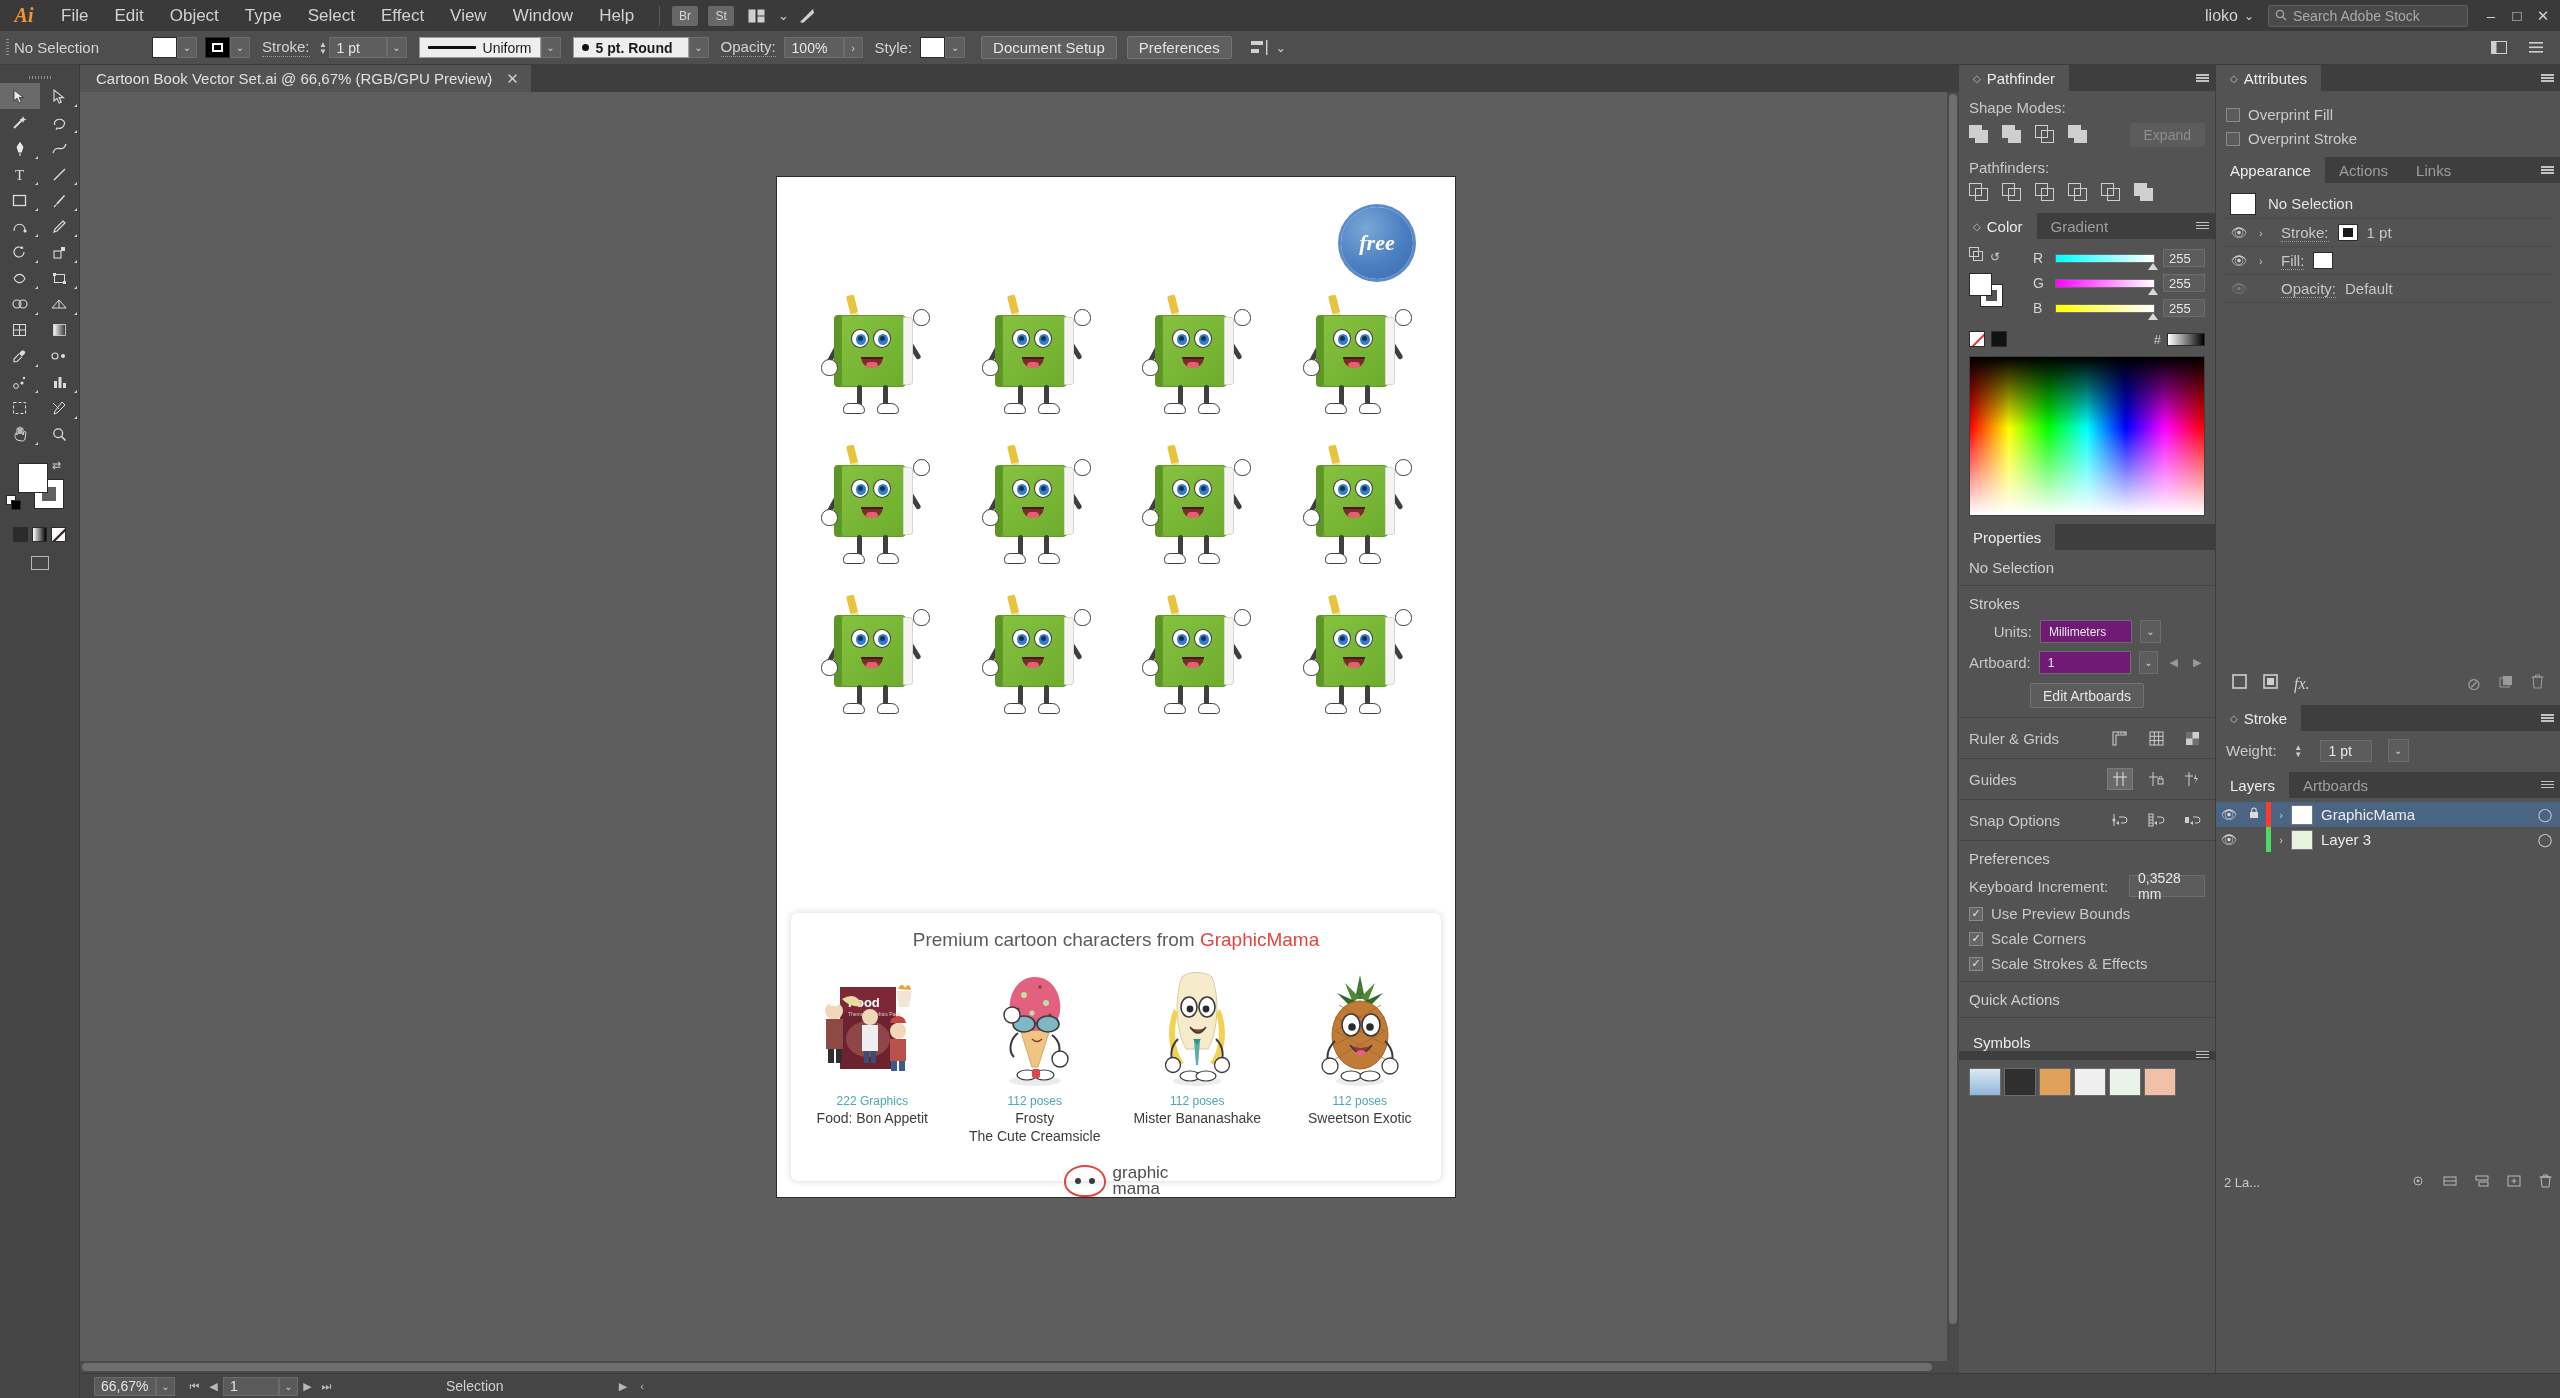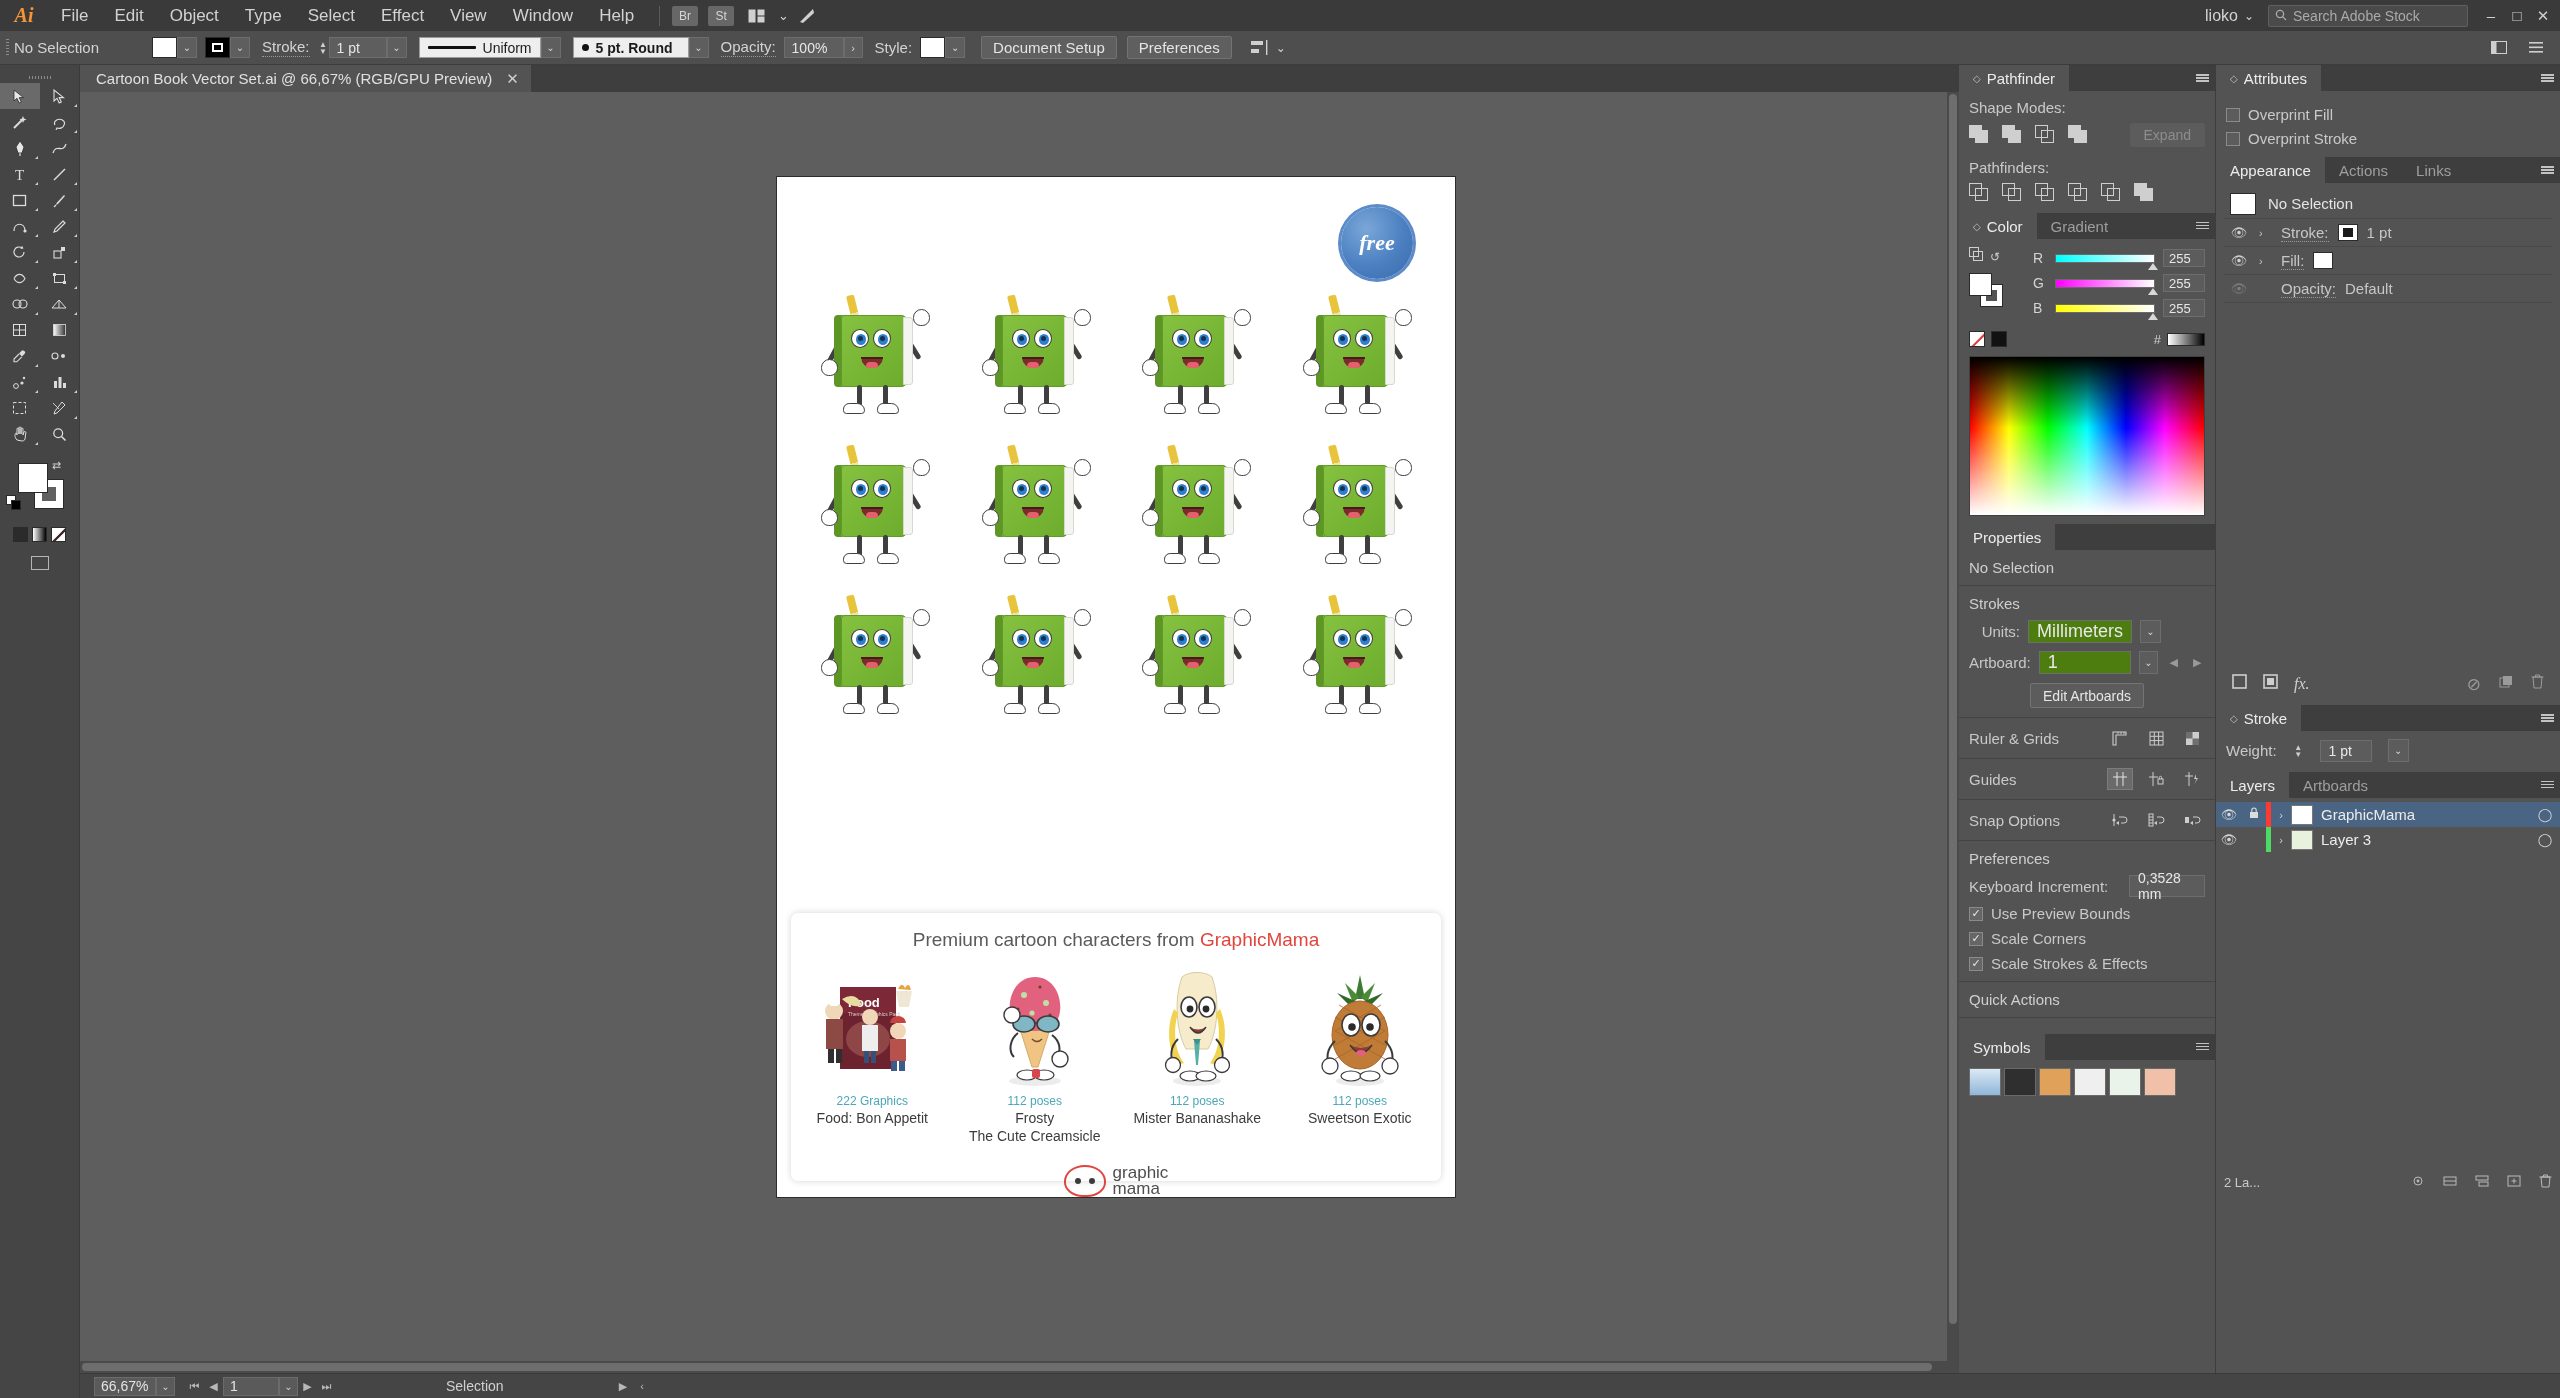--- a/index.html
+++ b/index.html
@@ -267,21 +267,21 @@
   .nc.none{ background:#fff; position:relative; overflow:hidden;}
   .nc.none:after{content:"";position:absolute;left:-3px;top:7px;width:24px;height:2px;background:#e03b3b;transform:rotate(-45deg);}
   .nc.black{ background:#111;}
   .grad-strip{ width:38px;height:13px;background:linear-gradient(to right,#fff,#000);border:1px solid #2b2b2b;}
 
   
   .prop-sec{ border-bottom:1px solid #444; padding:9px 10px;}
   .prop-head{ font-size:15px; color:#cfcfcf; }
   .prop-row{ display:flex; align-items:center; justify-content:flex-end; gap:8px; margin-top:8px;}
   .prop-row .lbl{ font-size:15px; color:#c7c7c7; }
-  .sel-box{ height:23px; background:#4d7c0f;border:1px solid #6d6d6d;color:#e8e8e8;font-size:18px;
+  .sel-box{ height:23px; background:#701a75;border:1px solid #6d6d6d;color:#e8e8e8;font-size:12px;
     display:flex;align-items:center;padding:0 8px; min-width:92px;}
   .sel-caret{ width:21px;height:23px;background:#5c5c5c;border:1px solid #6d6d6d;display:flex;align-items:center;justify-content:center;font-size:10px;color:#d5d5d5;}
   .ab-arrow{ width:17px;height:23px;display:flex;align-items:center;justify-content:center;color:#9a9a9a;font-size:11px;}
   .edit-ab{ height:25px;background:#5c5c5c;border:1px solid #747474;border-radius:2px;
     display:flex;align-items:center;justify-content:center;font-size:14px;color:#e6e6e6;padding:0 12px;}
   .ico-btn{ width:26px;height:22px;display:flex;align-items:center;justify-content:center;color:#cdcdcd;}
   .ico-btn.on{ background:#6a6a6a; border:1px solid #7c7c7c;}
   .ck-row{ display:flex; align-items:center; gap:8px; margin-top:8px;}
   .ckbox{ width:14px;height:14px;background:#666;border:1px solid #8a8a8a;color:#e8e8e8;
     font-size:11px; display:flex;align-items:center;justify-content:center;}
@@ -1455,21 +1455,21 @@
           <div class="ck-row">
             <span class="ckbox">✓</span>
             <span class="p-label">Scale Strokes &amp; Effects</span>
           </div>
         </div>
         <div class="prop-sec">
           <div class="prop-head">Quick Actions</div>
         </div>
       </div>
 
-      <div class="panel-tabs" style="margin-top:16px;">
+      <div class="panel-tabs" style="margin-top:16px;flex-direction:column;">
         <div class="ptab active">
           <span>Symbols</span>
         </div>
         <div class="pmenu">
             <i></i>
           </div>
       </div>
       <div class="sym-grid">
         <div class="sym" style="background:linear-gradient(#dbe9f5,#8fb6d8);"></div>
         <div class="sym" style="background:#2f2f2f;"></div>

